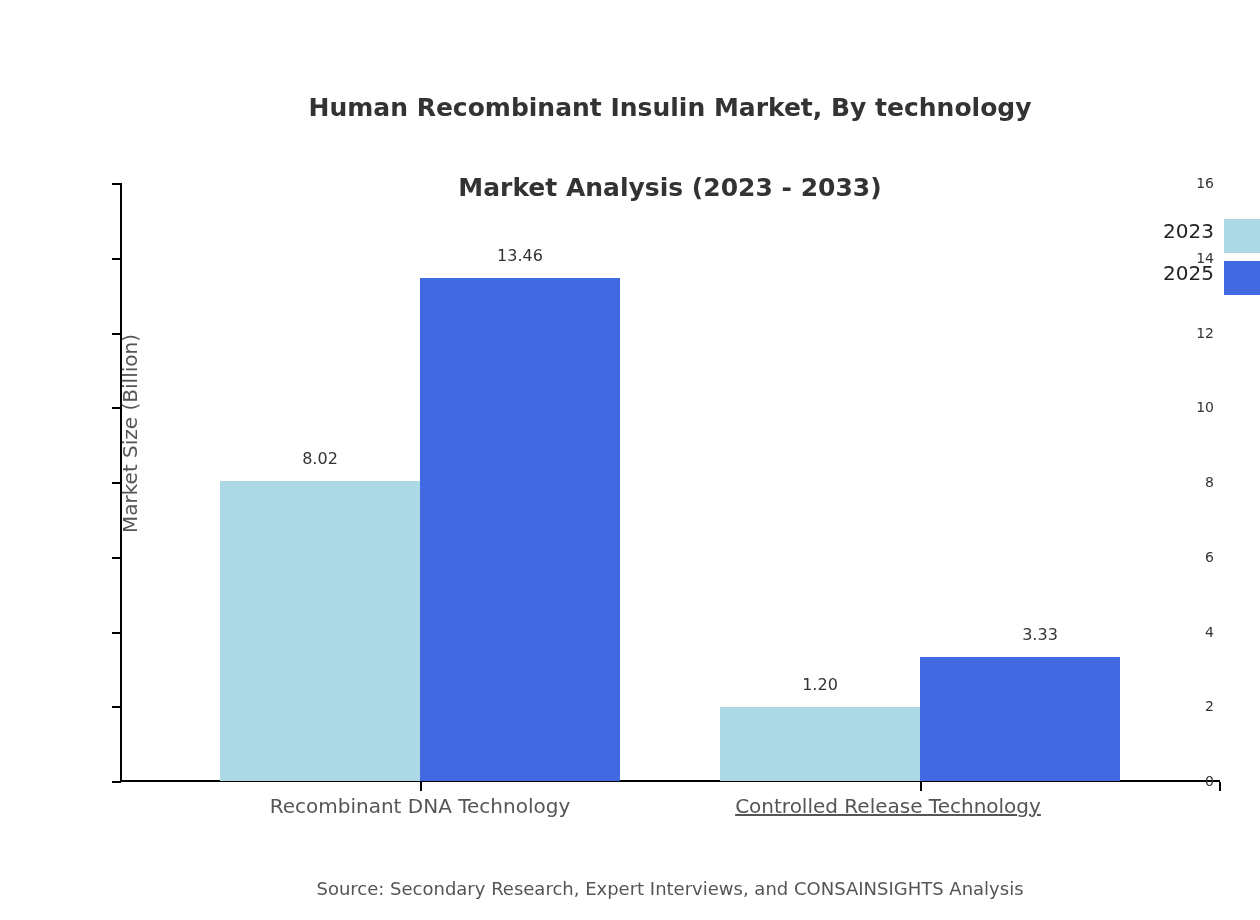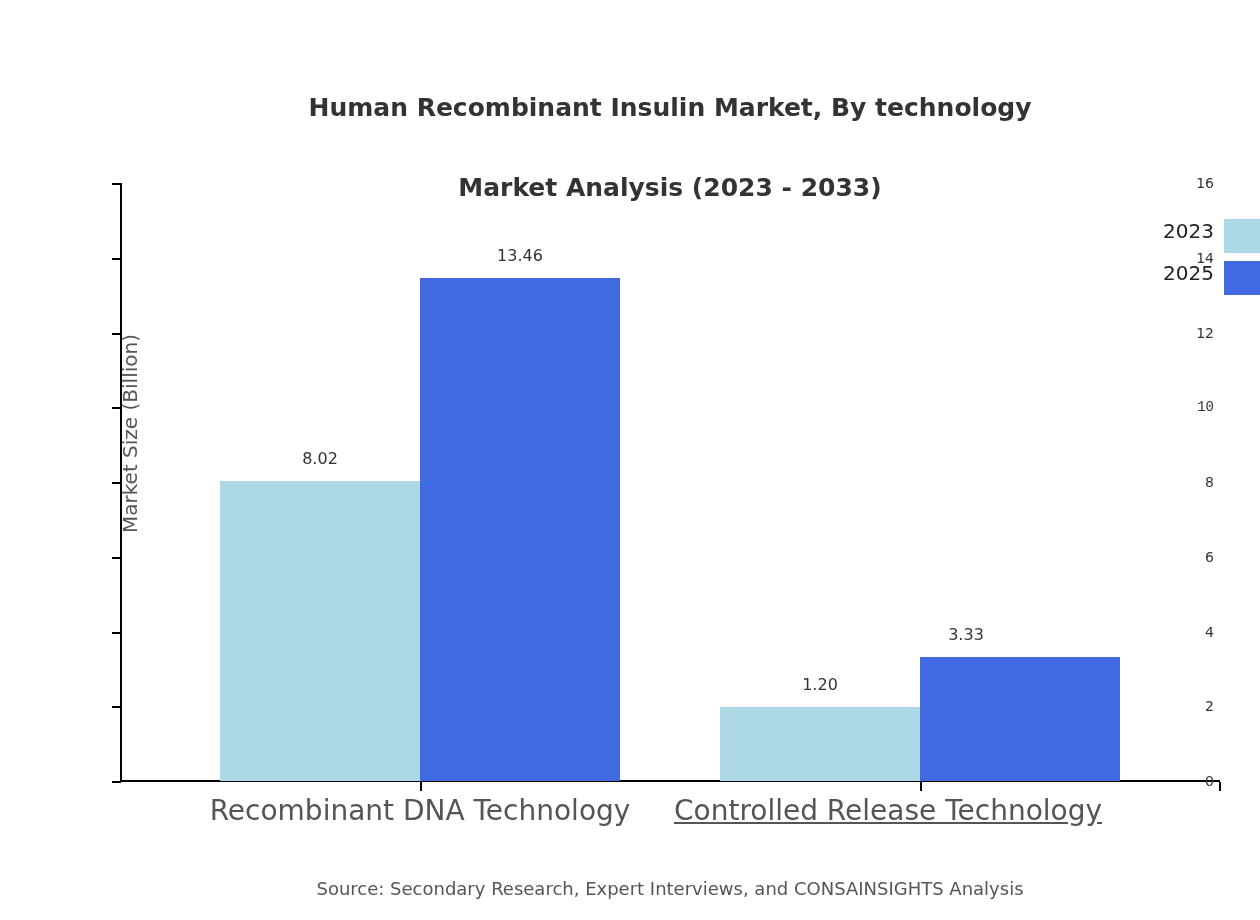--- a/index.html
+++ b/index.html
@@ -86,21 +86,21 @@
     position: absolute;
     top: 782px;
     width: 2px;
     height: 9px;
     background: #000000;
   }
   .x-tick-label {
     position: absolute;
     top: 794px;
     transform: translateX(-50%);
-    font-size: 28px;
+    font-size: 20px;
     color: #555555;
     font-family: "DejaVu Sans", sans-serif;
     white-space: nowrap;
   }
 
   .ylabel {
     position: absolute;
     left: -3px;
     top: 350px;
     transform: rotate(-90deg);
@@ -187,37 +187,37 @@
         <div class="y-tick-label" style="top: 598px;">0</div>
         <div class="y-tick" style="top: 523.25px;"></div>
         <div class="y-tick-label" style="top: 523.25px;">2</div>
         <div class="y-tick" style="top: 448.5px;"></div>
         <div class="y-tick-label" style="top: 448.5px;">4</div>
         <div class="y-tick" style="top: 373.75px;"></div>
         <div class="y-tick-label" style="top: 373.75px;">6</div>
         <div class="y-tick" style="top: 299px;"></div>
         <div class="y-tick-label" style="top: 299px;">8</div>
         <div class="y-tick" style="top: 224.25px;"></div>
-        <div class="y-tick-label" style="top: 224.25px; font-family: Liberation Mono, monospace;">10</div>
+        <div class="y-tick-label" style="top: 224.25px;">10</div>
         <div class="y-tick" style="top: 149.5px;"></div>
         <div class="y-tick-label" style="top: 149.5px;">12</div>
         <div class="y-tick" style="top: 74.75px;"></div>
         <div class="y-tick-label" style="top: 74.75px; text-align: right;">14</div>
         <div class="y-tick" style="top: 0px;"></div>
         <div class="y-tick-label" style="top: 0px;">16</div>
       </div>
     <div id="bars">
         <div class="bar" style="left: 99px; width: 200px; height: 299.748px; background: rgb(173, 216, 230);"></div>
         <div class="bar-value" style="left: 199px; top: 266.252px; text-align: center;">8.02</div>
         <div class="bar" style="left: 299px; width: 200px; height: 503.067px; background: rgb(65, 105, 225);"></div>
         <div class="bar-value" style="left: 399px; top: 62.9325px;">13.46</div>
         <div class="bar" style="left: 599px; width: 200px; height: 74.0025px; background: rgb(173, 216, 230);"></div>
         <div class="bar-value" style="left: 699px; top: 491.997px;">1.20</div>
         <div class="bar" style="left: 799px; width: 200px; height: 124.459px; background: rgb(65, 105, 225);"></div>
-        <div class="bar-value" style="left: 845px; top: 441.541px;">3.33</div>
+        <div class="bar-value" style="left: 919px; top: 441.541px;">3.33</div>
       </div>
   </div>
 
   <div id="x-ticks">
       <div class="x-tick" style="left: 420px;"></div>
       <div class="x-tick-label" style="left: 420px;">Recombinant DNA Technology</div>
       <div class="x-tick" style="left: 920px;"></div>
       <div class="x-tick-label" style="left: 888px; text-decoration: underline;">Controlled Release Technology</div>
       <div class="x-tick" style="left: 1219px;"></div>
     </div>

